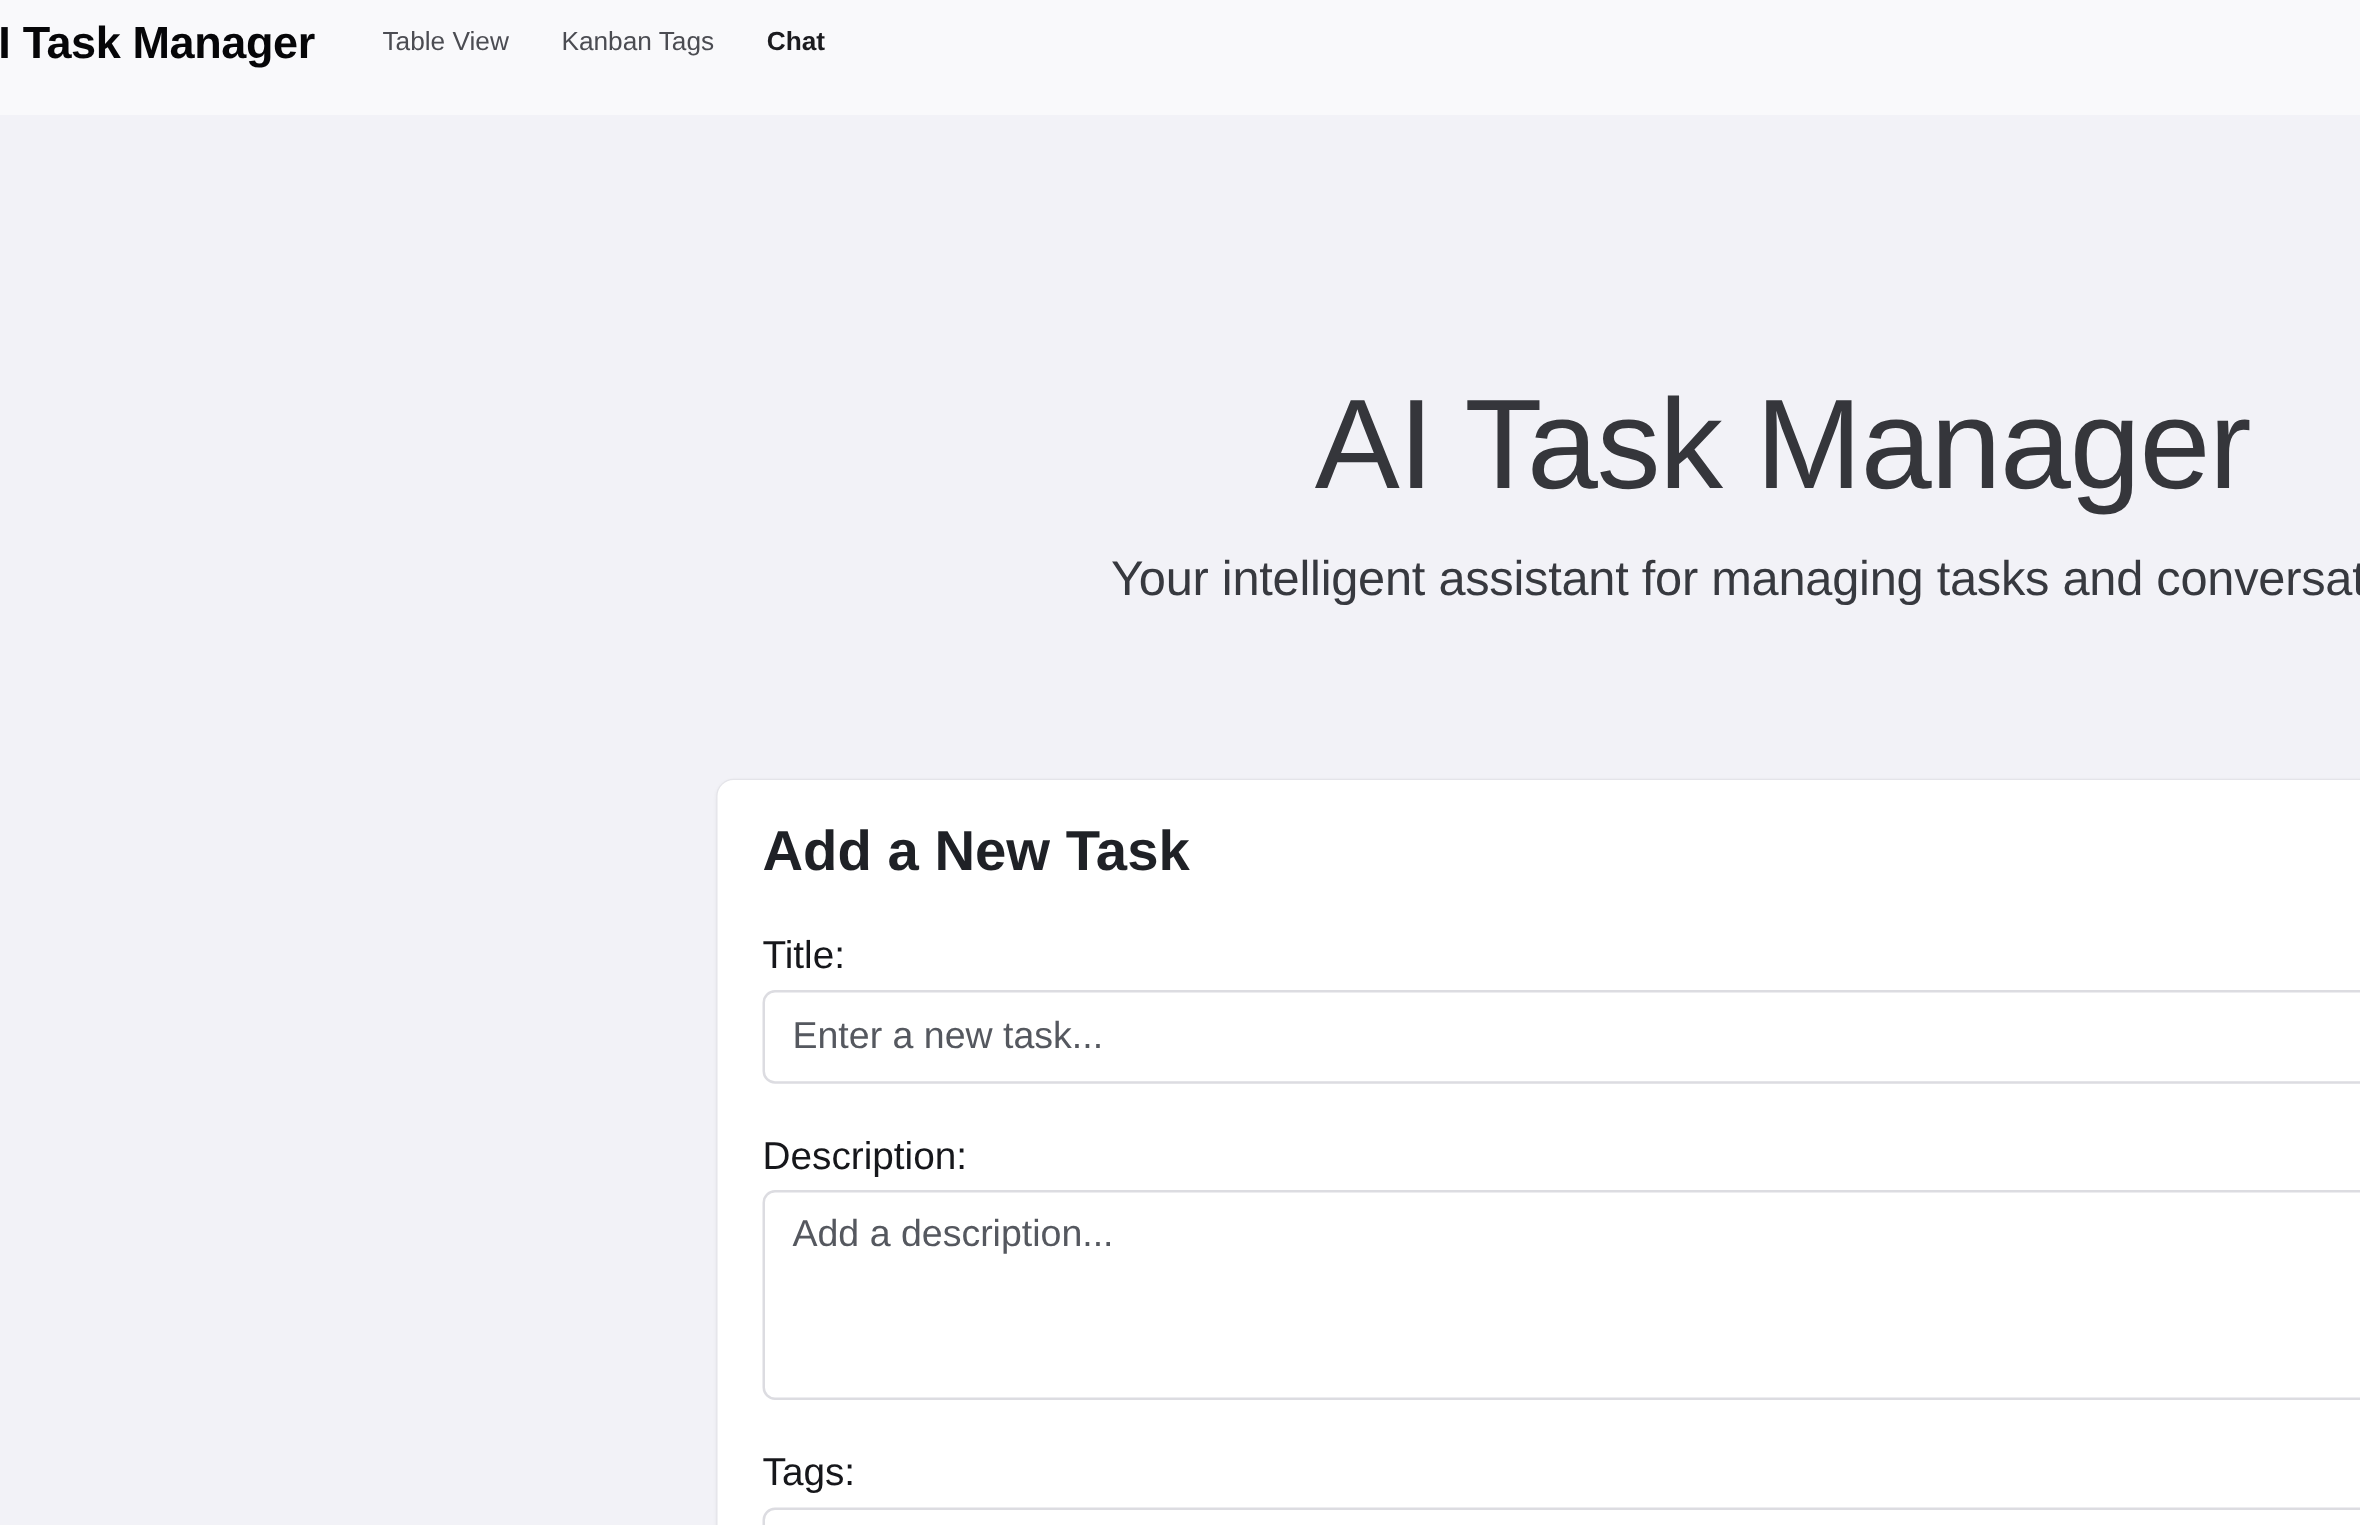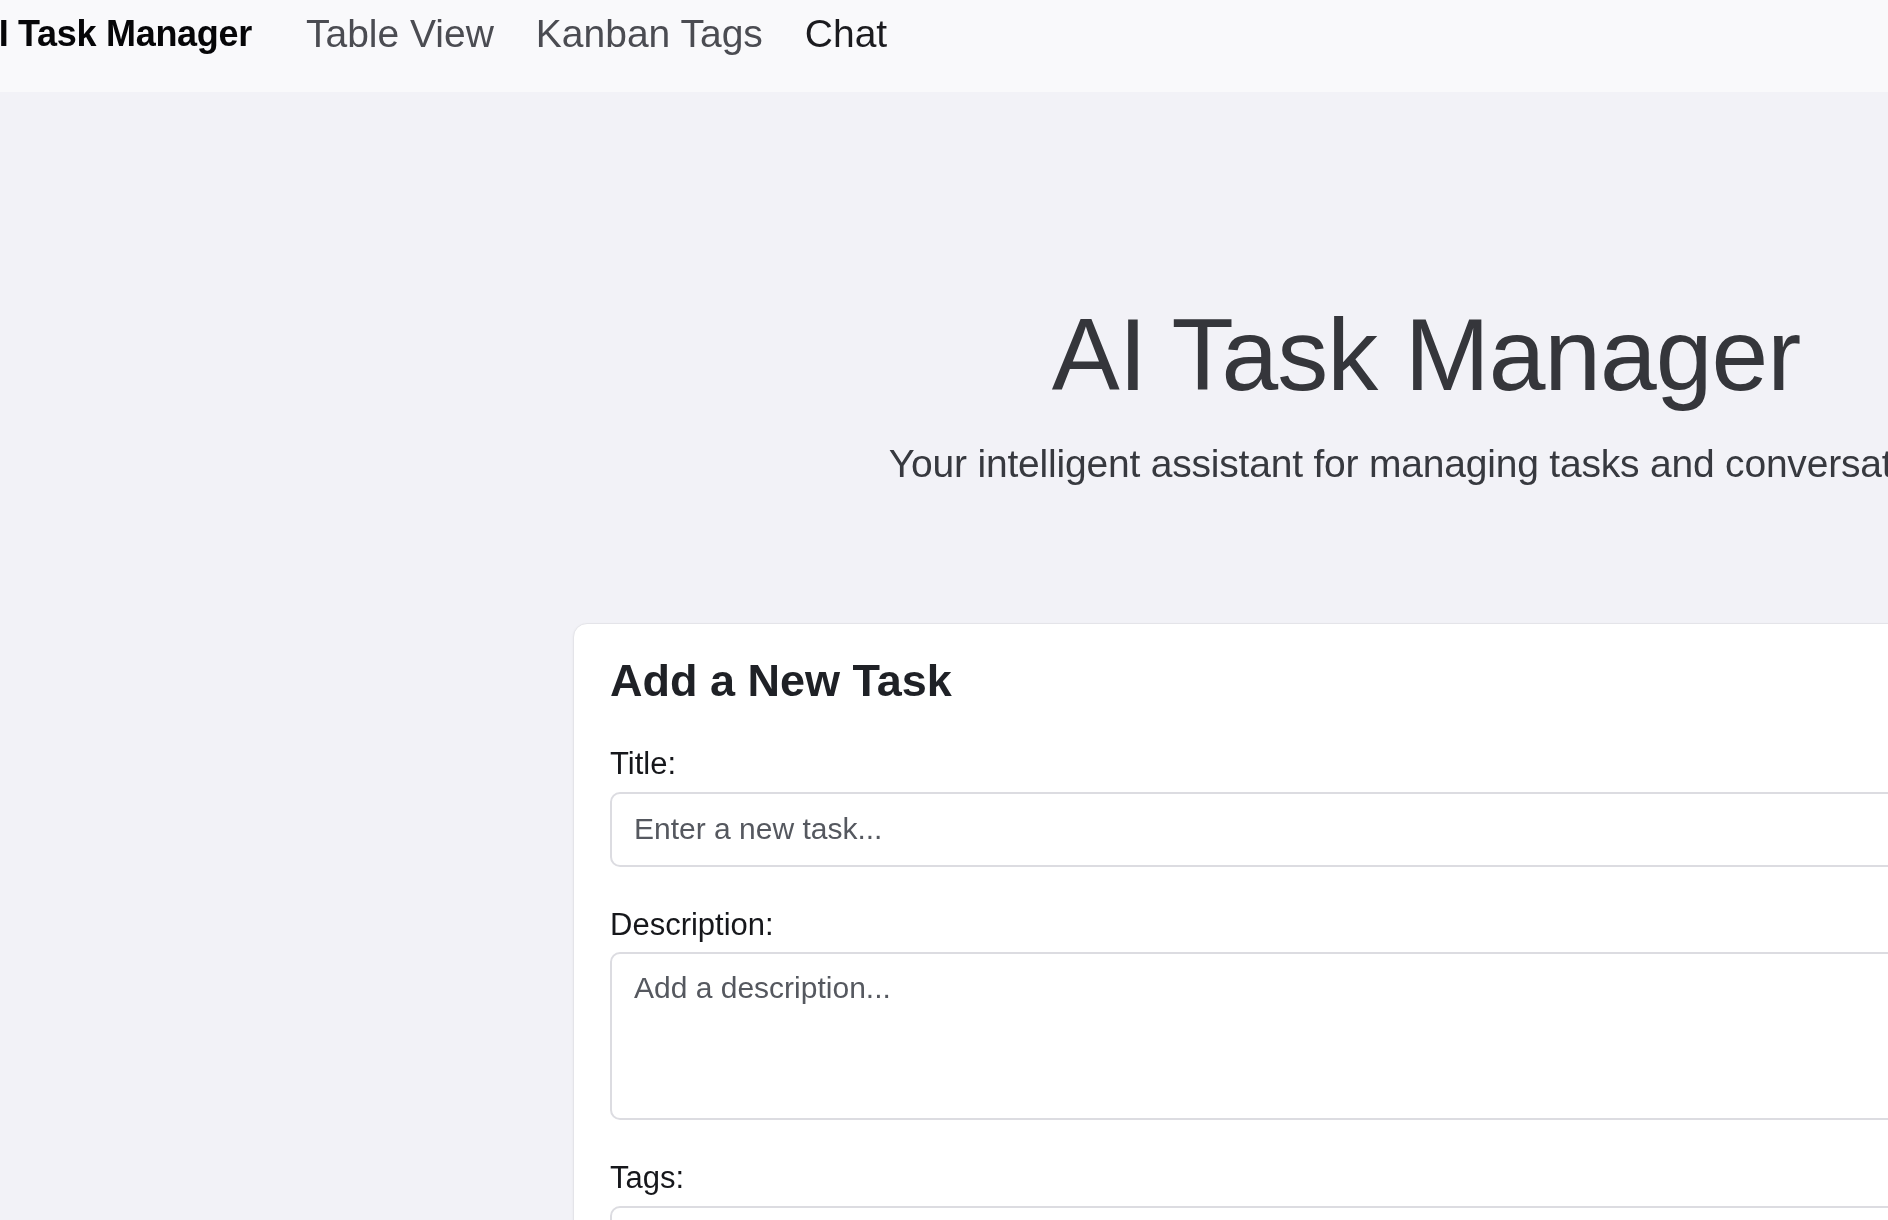--- a/index.html
+++ b/index.html
@@ -18,23 +18,23 @@
   }
   .nav-inner{
     position:absolute;left:-27px;top:0;height:68px;
     display:flex;align-items:center;white-space:nowrap;
   }
   .nav-logo{
     font-size:36px;font-weight:700;color:#060608;
     margin-right:54px;letter-spacing:-0.3px;cursor:pointer;
   }
   .nav-link{
-    font-size:39px;color:#4b4c52;margin-right:42px;cursor:pointer;
+    font-size:21px;color:#4b4c52;margin-right:42px;cursor:pointer;
   }
-  .nav-link.active{color:#1b1b1f;font-weight:400;margin-right:0;}
+  .nav-link.active{color:#1b1b1f;font-weight:700;margin-right:0;}
   
   .hero{
     position:absolute;left:0;top:0;width:2852px;height:560px;
     text-align:center;
   }
   .hero-title{
     position:absolute;left:0;right:0;top:294px;
     font-size:102px;font-weight:400;color:#35363b;
     letter-spacing:-1px;line-height:1.2;white-space:nowrap;
   }

